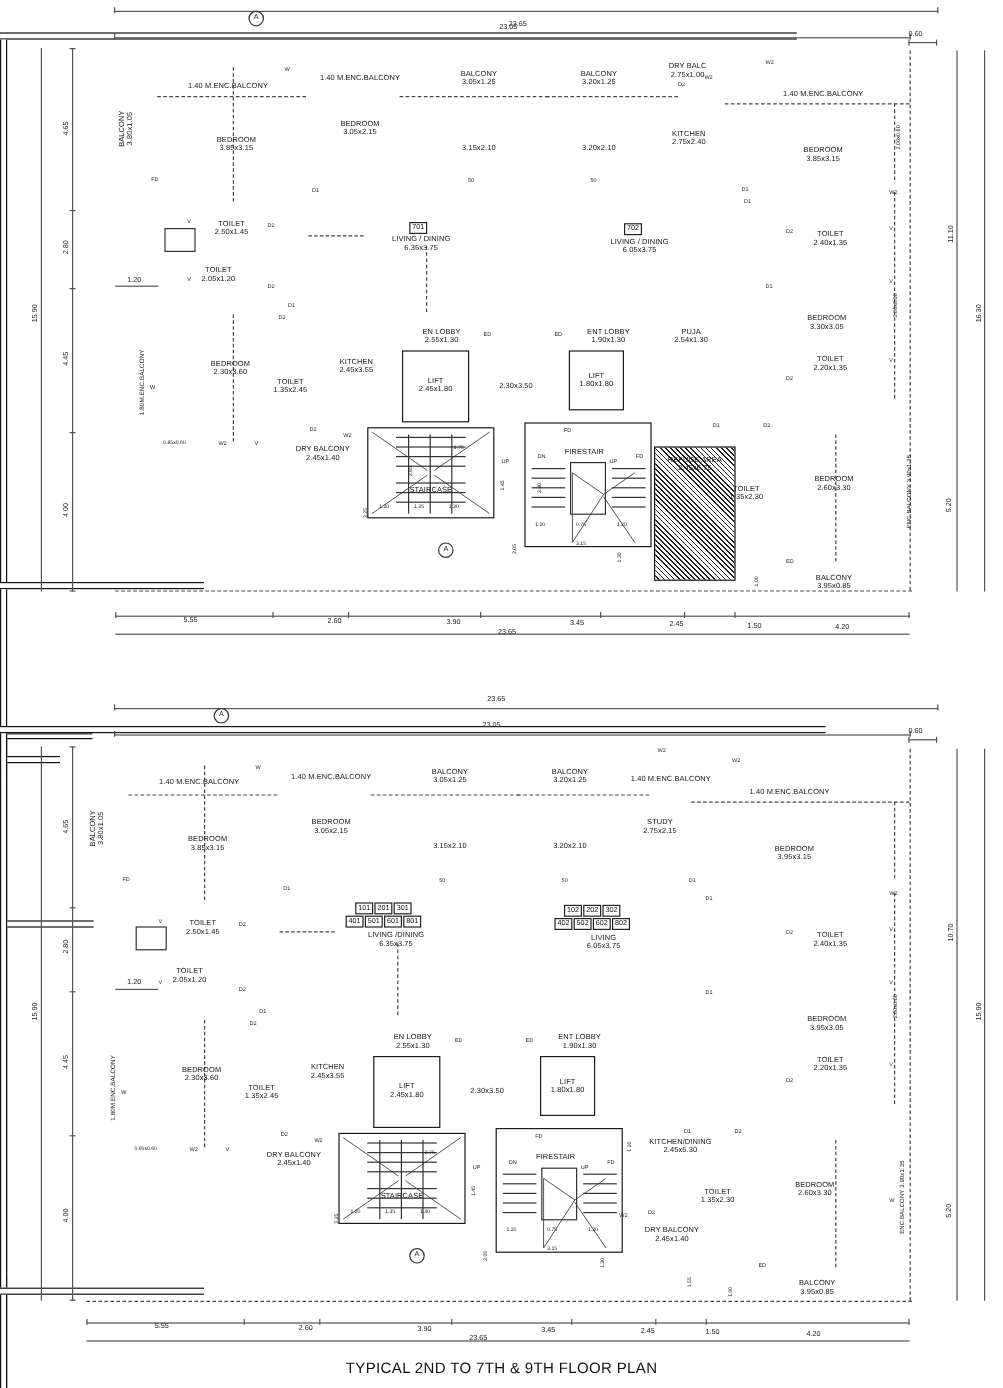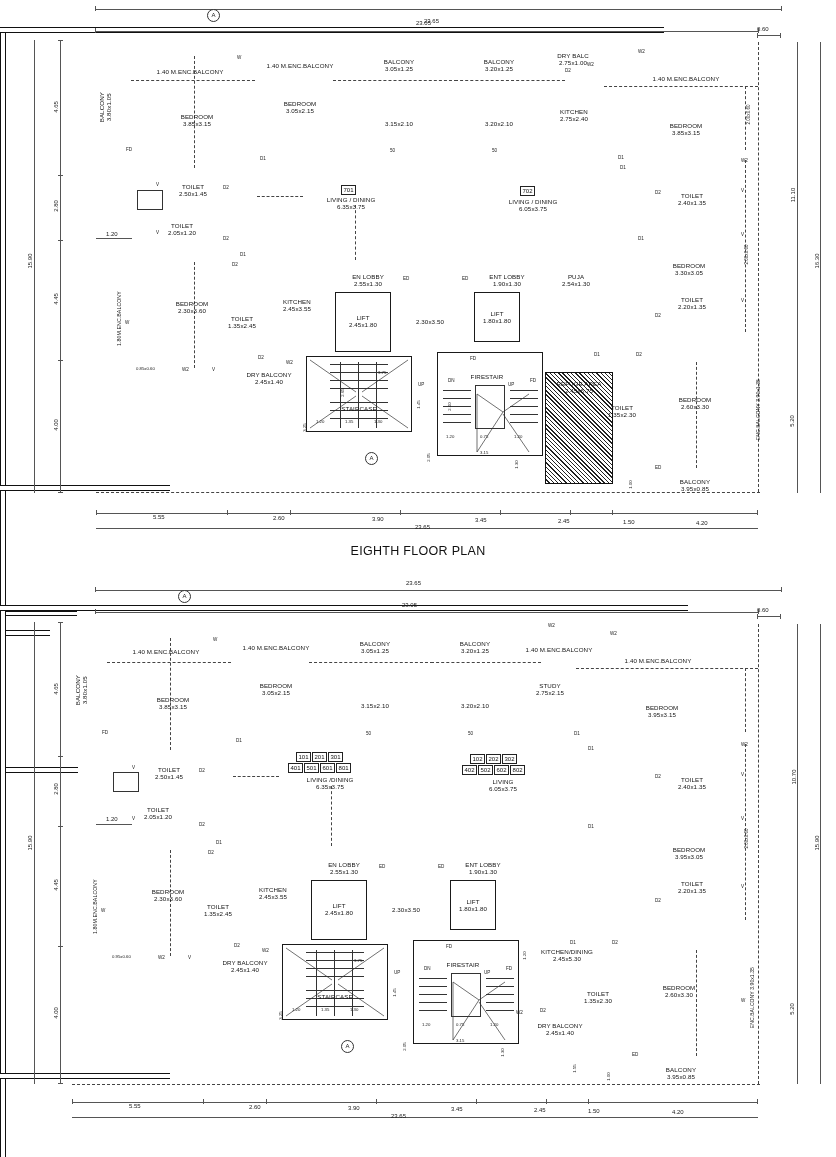--- a/index.html
+++ b/index.html
@@ -380,21 +380,20 @@
   <div class="dimtxt" style="left:153px;top:514px;">5.55</div>
   <div class="dimtxt" style="left:273px;top:515px;">2.60</div>
   <div class="dimtxt" style="left:372px;top:516px;">3.90</div>
   <div class="dimtxt" style="left:475px;top:517px;">3.45</div>
   <div class="dimtxt" style="left:558px;top:518px;">2.45</div>
   <div class="dimtxt" style="left:623px;top:519px;">1.50</div>
   <div class="dimtxt" style="left:696px;top:520px;">4.20</div>
   <div class="dimline-h" style="left:96px;top:528px;width:662px;"></div>
   <div class="dimtxt" style="left:415px;top:524px;">23.65</div>
 
-  <div class="plantitle" style="left:0;top:544px;">EIGHTH FLOOR PLAN</div>
 </div>
 
 <div class="plan" id="plan2" style="top:578px;height:579px;">
 
   <div class="dimline-h" style="left:95px;top:12px;width:687px;"></div>
   <div class="dimtick" style="left:95px;top:9px;"></div>
   <div class="dimtick" style="left:781px;top:9px;"></div>
   <div class="dimtxt" style="left:406px;top:2px;">23.65</div>
 
   <div class="dimline-h" style="left:95px;top:34px;width:664px;"></div>
@@ -716,13 +715,14 @@
   <div class="dimtxt" style="left:129px;top:525px;">5.55</div>
   <div class="dimtxt" style="left:249px;top:526px;">2.60</div>
   <div class="dimtxt" style="left:348px;top:527px;">3.90</div>
   <div class="dimtxt" style="left:451px;top:528px;">3.45</div>
   <div class="dimtxt" style="left:534px;top:529px;">2.45</div>
   <div class="dimtxt" style="left:588px;top:530px;">1.50</div>
   <div class="dimtxt" style="left:672px;top:531px;">4.20</div>
   <div class="dimline-h" style="left:72px;top:539px;width:686px;"></div>
   <div class="dimtxt" style="left:391px;top:535px;">23.65</div>
 
+  <div class="plantitle" style="left:0;top:555px;">TYPICAL 2ND TO 7TH  &amp; 9TH FLOOR PLAN</div>
 </div>
 
 </body></html>

